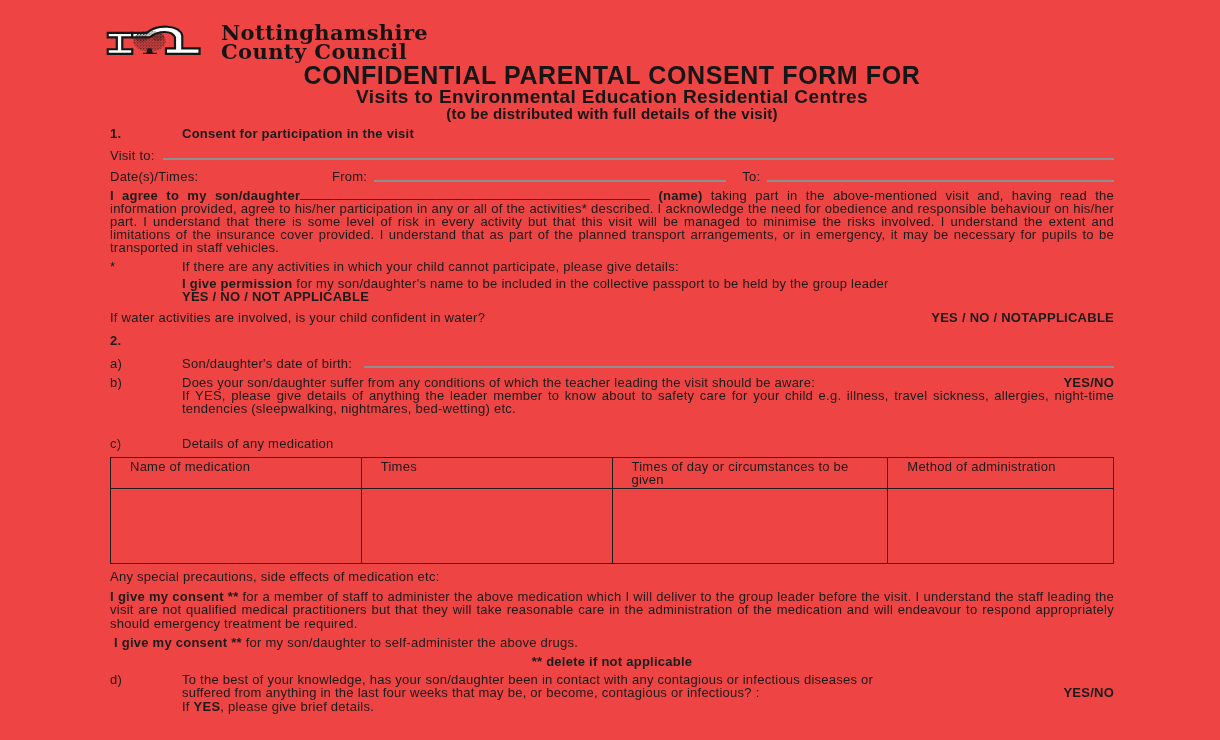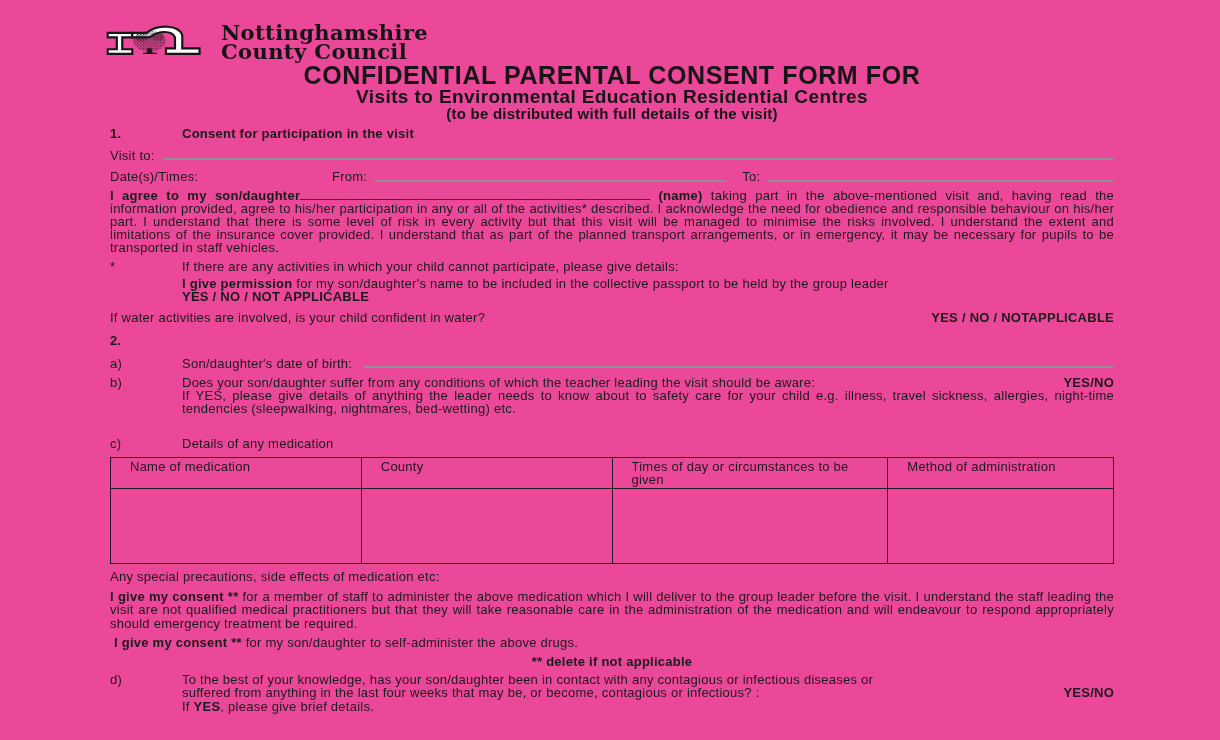--- a/index.html
+++ b/index.html
@@ -1,20 +1,20 @@
 <!DOCTYPE html>
 <html><head>
 <meta charset="utf-8">
 <style>
   html,body { margin:0; padding:0; background:#ffffff; }
   .page {
     position:relative; box-sizing:border-box;
     width:1220px; height:740px; overflow:hidden;
     padding:22px 106px 0 110px;
-    background:#ec4899;
+    background:#ef4444;
     font-family:"Liberation Sans","DejaVu Sans",sans-serif;
     font-size:13px; line-height:13.2px; letter-spacing:0.25px;
     color:#1b1b1b;
   }
   p { margin:0; }
   .bold { font-weight:bold;text-align:center; }
   .justify { text-align:justify; }
 
   
   .logo-row { display:flex; align-items:flex-start; height:40px; margin-left:-6px; }
@@ -147,40 +147,40 @@
     </div>
   </div>
 
   <div class="hang m-b">
     <span class="hang-label">b)</span>
     <div class="hang-body">
       <div class="flex-between">
         <span>Does your son/daughter suffer from any conditions of which the teacher leading the visit should be aware:</span>
         <b>YES/NO</b>
       </div>
-      <p class="justify">If YES, please give details of anything the leader needs to know about to safety care for your child e.g. illness, travel sickness, allergies, night-time tendencies (sleepwalking, nightmares, bed-wetting) etc.</p>
+      <p class="justify">If YES, please give details of anything the leader member to know about to safety care for your child e.g. illness, travel sickness, allergies, night-time tendencies (sleepwalking, nightmares, bed-wetting) etc.</p>
     </div>
   </div>
 
   <div class="hang m-c">
     <span class="hang-label">c)</span>
     <span class="hang-body">Details of any medication</span>
   </div>
 
   <table class="med m-table">
     <colgroup>
         <col style="width:25%">
         <col style="width:25%">
         <col style="width:27.5%">
         <col style="width:22.5%">
       </colgroup>
     <thead>
       <tr>
         <th>Name of medication</th>
-        <th>County</th>
+        <th>Times</th>
         <th>Times of day or circumstances to be given</th>
         <th>Method of administration</th>
       </tr>
     </thead>
     <tbody>
       <tr>
         <td class="cell-empty"></td>
         <td class="cell-empty"></td>
         <td class="cell-empty"></td>
         <td class="cell-empty"></td>

